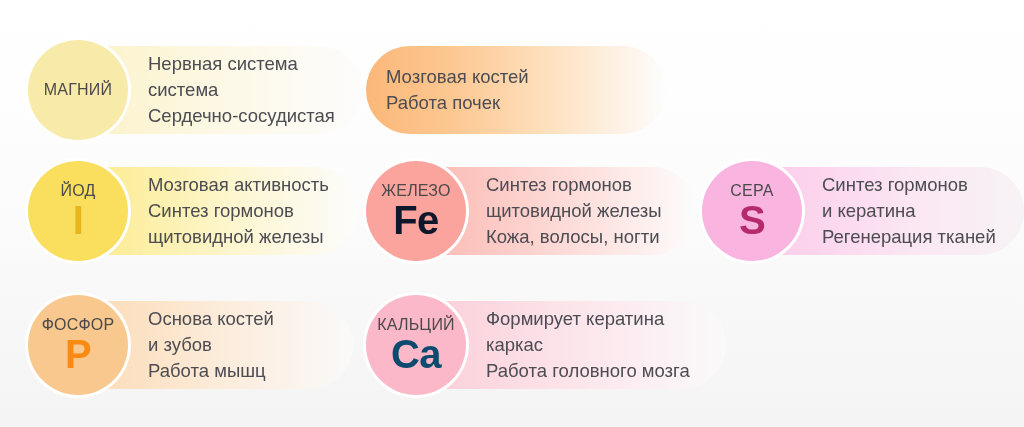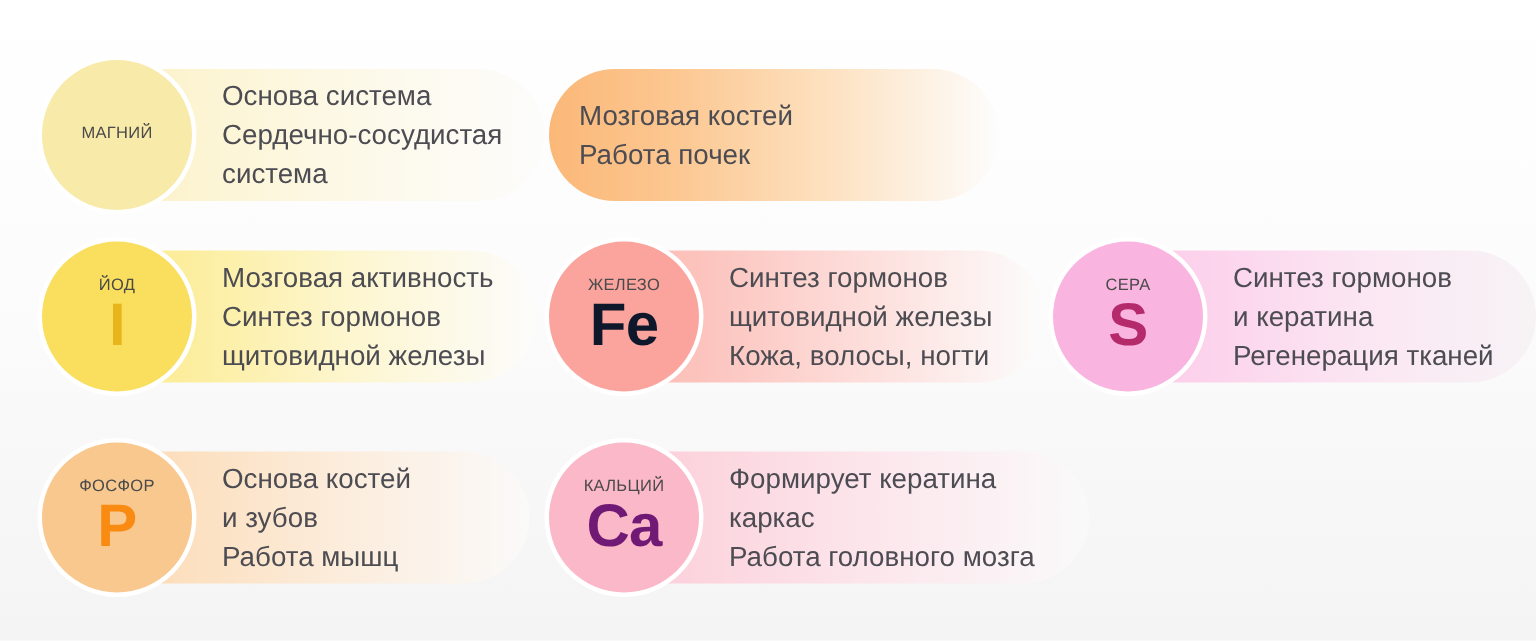--- a/index.html
+++ b/index.html
@@ -47,21 +47,21 @@
     box-shadow: 0 0 0 3px #ffffff;
     display: flex;
     flex-direction: column;
     align-items: center;
     justify-content: center;
     flex: 0 0 auto;
     z-index: 2;
   }
 
   .badge-name {
-    font-size: 11px;
+    font-size: 16px;
     letter-spacing: 0.2px;
     color: #4a4a4a;
     line-height: 1;
     margin-bottom: 1px;
     white-space: nowrap;
     font-weight: 400;
   }
 
   .badge-symbol {
     font-size: 40px;
@@ -106,21 +106,21 @@
 
   .c-s .badge { background: #f9b4e0; }
   .c-s .badge-symbol { color: #b52a6b; }
   .c-s .pill { background: linear-gradient(90deg, #fbc3e5 0%, #fcd3ec 32%, #fbe7f3 66%, #f7f3f5 100%); }
 
   .c-p .badge { background: #f9c88f; }
   .c-p .badge-symbol { color: #f98b12; }
   .c-p .pill { background: linear-gradient(90deg, #fbd4a6 0%, #fce0c0 30%, #fcecdb 60%, #fafafa 100%); }
 
   .c-ca .badge { background: #fbb8c8; }
-  .c-ca .badge-symbol { color: #701a75; }
+  .c-ca .badge-symbol { color: #0c4a6e; }
   .c-ca .pill { background: linear-gradient(90deg, #fcc6d3 0%, #fcd6df 30%, #fce7ed 62%, #fafafa 100%); }
 
   
   .pos-mg { left: 28px;  top: 40px; }
   .pos-k  { left: 366px; top: 40px; }
   .pos-i  { left: 28px;  top: 161px; }
   .pos-fe { left: 366px; top: 161px; }
   .pos-s  { left: 702px; top: 161px; }
   .pos-p  { left: 28px;  top: 295px; }
   .pos-ca { left: 366px; top: 295px; }
@@ -137,23 +137,23 @@
 <body>
 
 <div id="stage">
 
   <div class="card c-mg pos-mg w-mg">
     <div class="pill"></div>
     <div class="badge">
       <div class="badge-name">МАГНИЙ</div>
     </div>
     <div class="lines">
-      <div class="line">Основа система</div>
+      <div class="line">Нервная система</div>
+      <div class="line">система</div>
       <div class="line">Сердечно-сосудистая</div>
-      <div class="line">система</div>
     </div>
   </div>
 
   <div class="card c-k pos-k w-k">
     <div class="pill"></div>
     <div class="lines">
       <div class="line">Мозговая костей</div>
       <div class="line">Работа почек</div>
     </div>
   </div>

